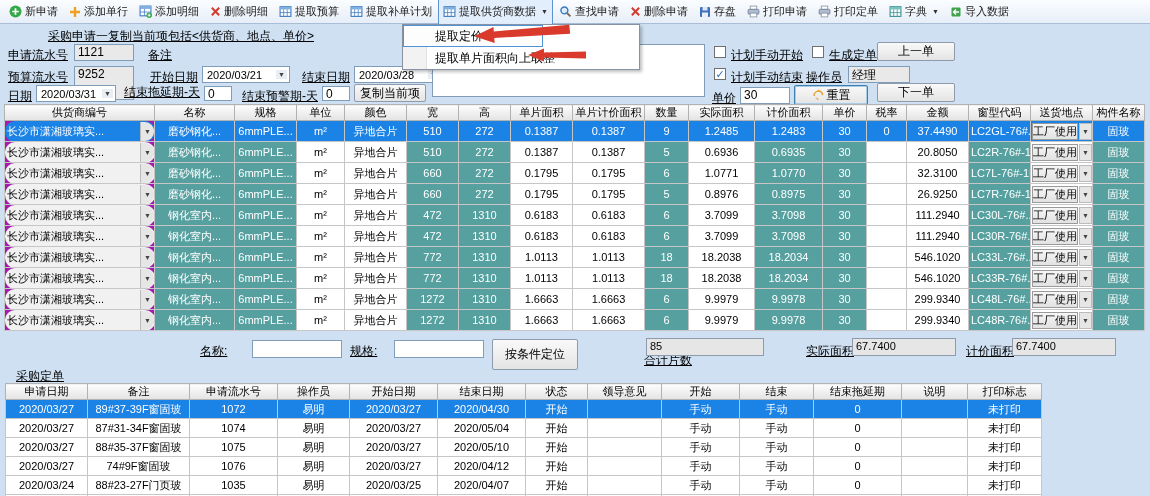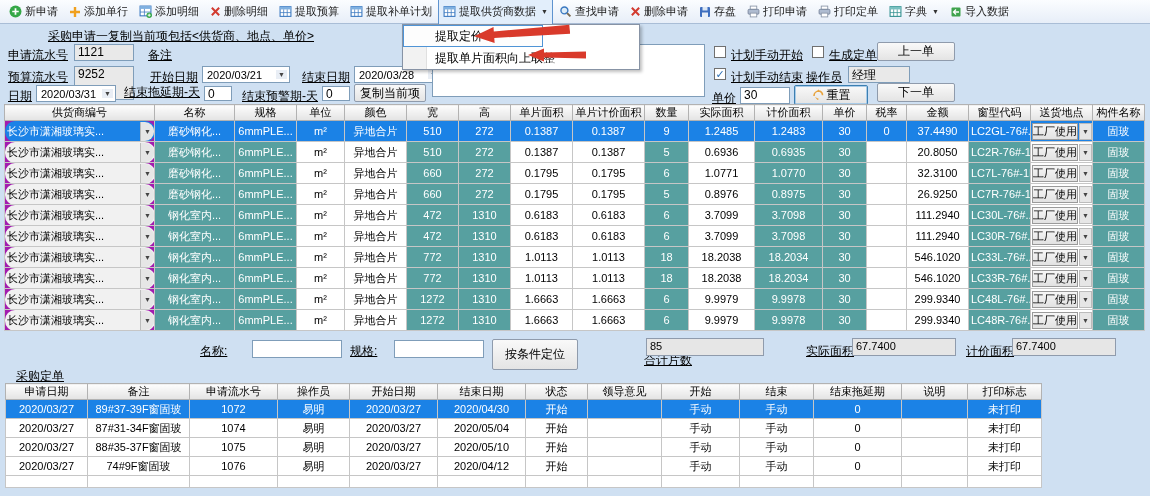--- a/index.html
+++ b/index.html
@@ -716,20 +716,35 @@
             <td class="">2020/03/27</td>
             <td class="">2020/04/12</td>
             <td class="">开始</td>
             <td class=""></td>
             <td class="">手动</td>
             <td class="">手动</td>
             <td class="">0</td>
             <td class=""></td>
             <td class="">未打印</td>
           </tr>
+          <tr>
+            <td class="">2020/03/24</td>
+            <td class="">88#23-27F门页玻</td>
+            <td class="">1035</td>
+            <td class="">易明</td>
+            <td class="">2020/03/25</td>
+            <td class="">2020/04/07</td>
+            <td class="">开始</td>
+            <td class=""></td>
+            <td class="">手动</td>
+            <td class="">手动</td>
+            <td class="">0</td>
+            <td class=""></td>
+            <td class="">未打印</td>
+          </tr>
           <tr class="empty">
             <td></td>
             <td></td>
             <td></td>
             <td></td>
             <td></td>
             <td></td>
             <td></td>
             <td></td>
             <td></td>

